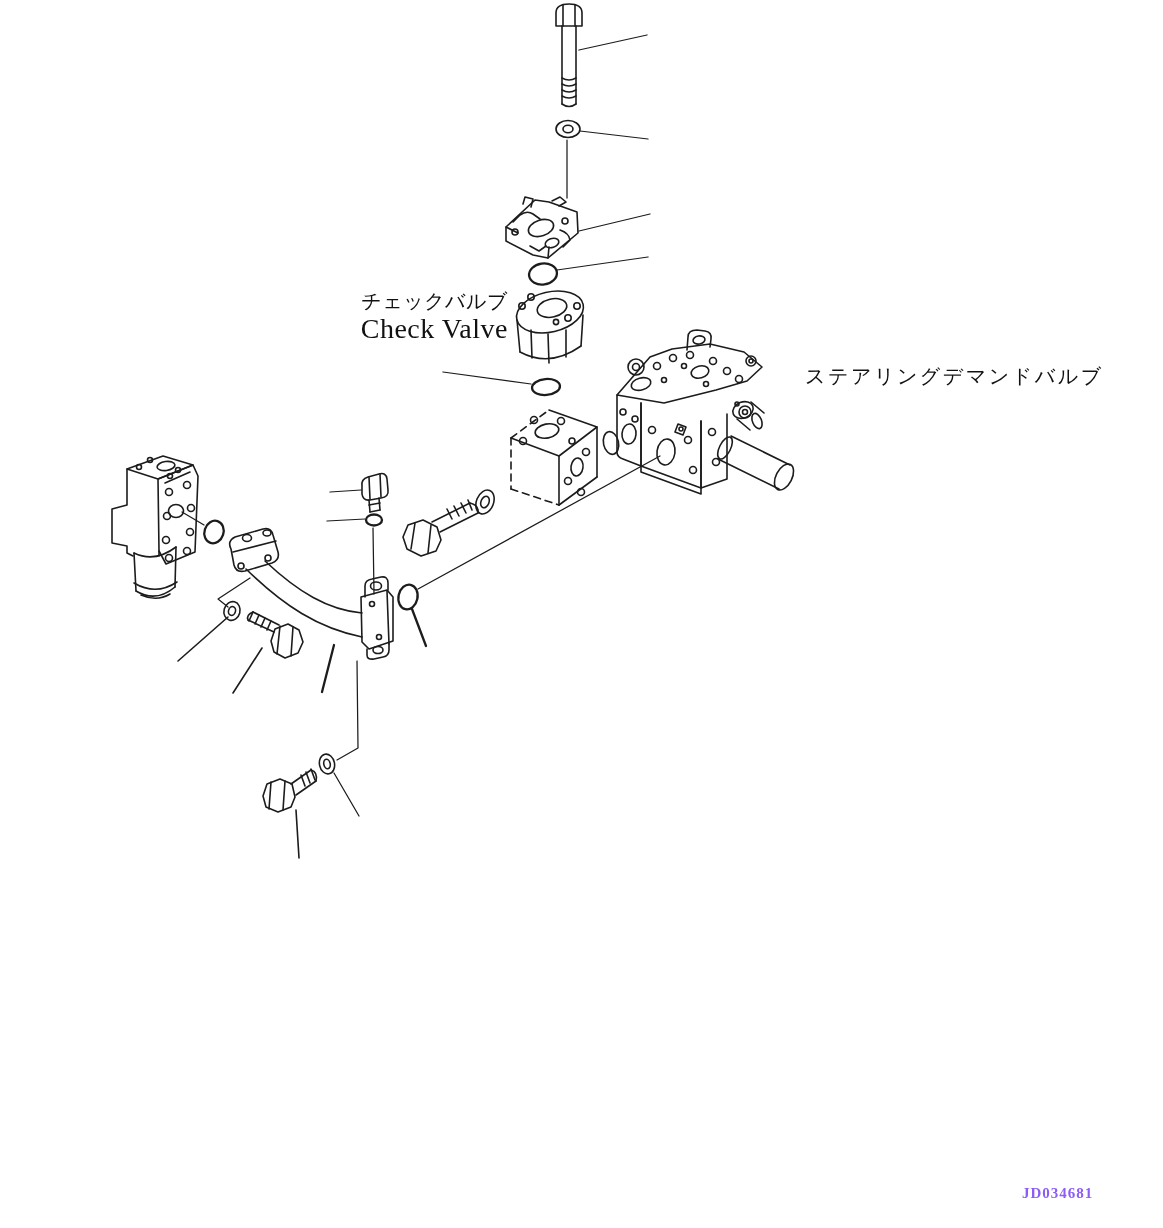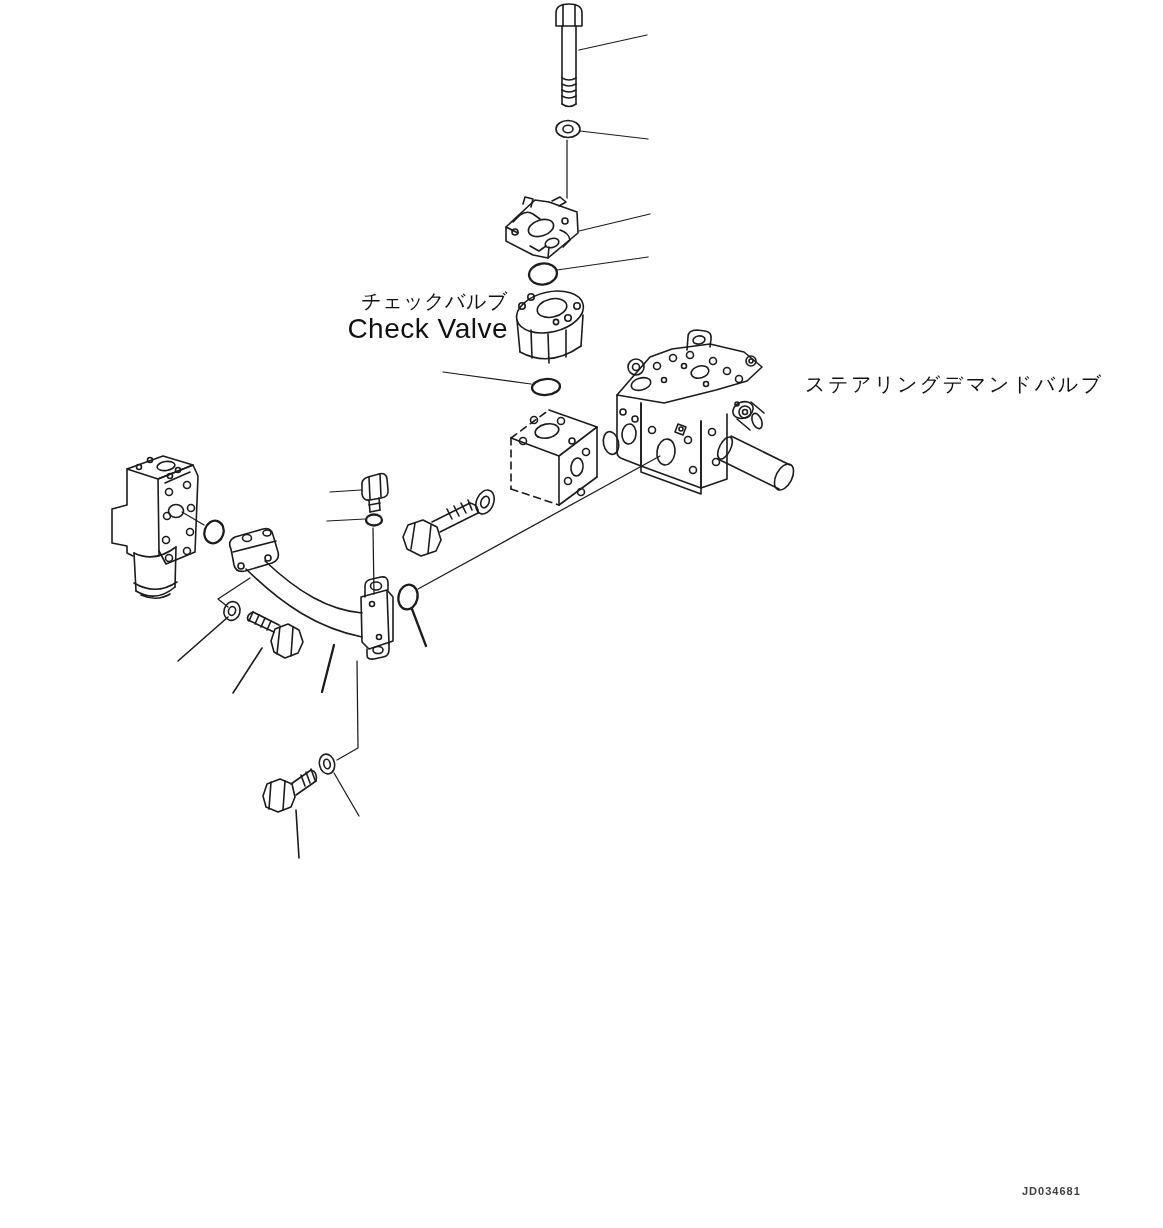--- a/index.html
+++ b/index.html
@@ -1,32 +1,32 @@
 <!DOCTYPE html>
 <html><head>
 <meta charset="utf-8">
 <style>
   html,body{margin:0;padding:0;background:#ffffff;}
   .canvas{position:relative;width:1163px;height:1228px;background:#ffffff;overflow:hidden;
-          font-family:Liberation Sans, sans-serif;color:#111;}
+          font-family:Liberation Serif, serif;color:#111;}
   svg.linework{position:absolute;left:0;top:0;}
   svg.linework *{fill:none;stroke:#1c1c1c;stroke-linecap:round;stroke-linejoin:round;}
   .sw1{stroke-width:1.25px;}
   .sw2{stroke-width:1.6px;}
   .sw3{stroke-width:2.3px;}
   .dash{stroke-dasharray:7 5;}
   .label{position:absolute;white-space:nowrap;line-height:27px;}
   .label-check{top:288px;right:655px;text-align:right;}
   .label-check .jp{font-size:20px;letter-spacing:0.5px;}
   .label-check .en{font-size:28px;letter-spacing:0.5px;}
-  .label-steering{top:363px;left:795px;text-align:left;margin-top:8px;}
+  .label-steering{top:363px;left:795px;text-align:left;}
   .label-steering .jp{font-size:20px;letter-spacing:2.5px;padding-left:10px;}
   .label-steering .en{font-size:22px;letter-spacing:1.5px;}
-  .drawing-number{position:absolute;left:1022px;top:1185px;font-size:11px;
-                  font-weight:700;letter-spacing:1px;color:#404040;}
+  .drawing-number{position:absolute;left:1022px;top:1185px;font-size:15px;
+                  font-weight:700;letter-spacing:1px;color:#8b5cf6;}
 </style>
 </head>
 <body>
 
 <div class="canvas">
 
   <svg class="linework" width="1163" height="1228" viewBox="0 0 1163 1228">
 
     <g class="sw2">
       <path d="M556,13 C556,6 561,4 569,4 C577,4 582,6 582,13 L582,26 L556,26 Z"></path>

